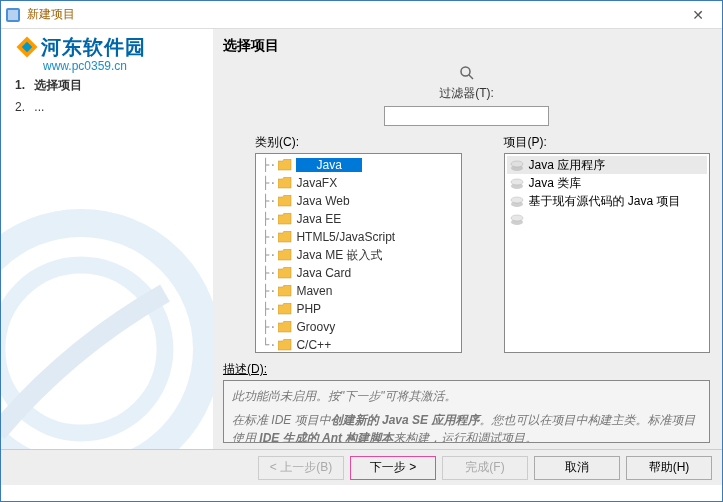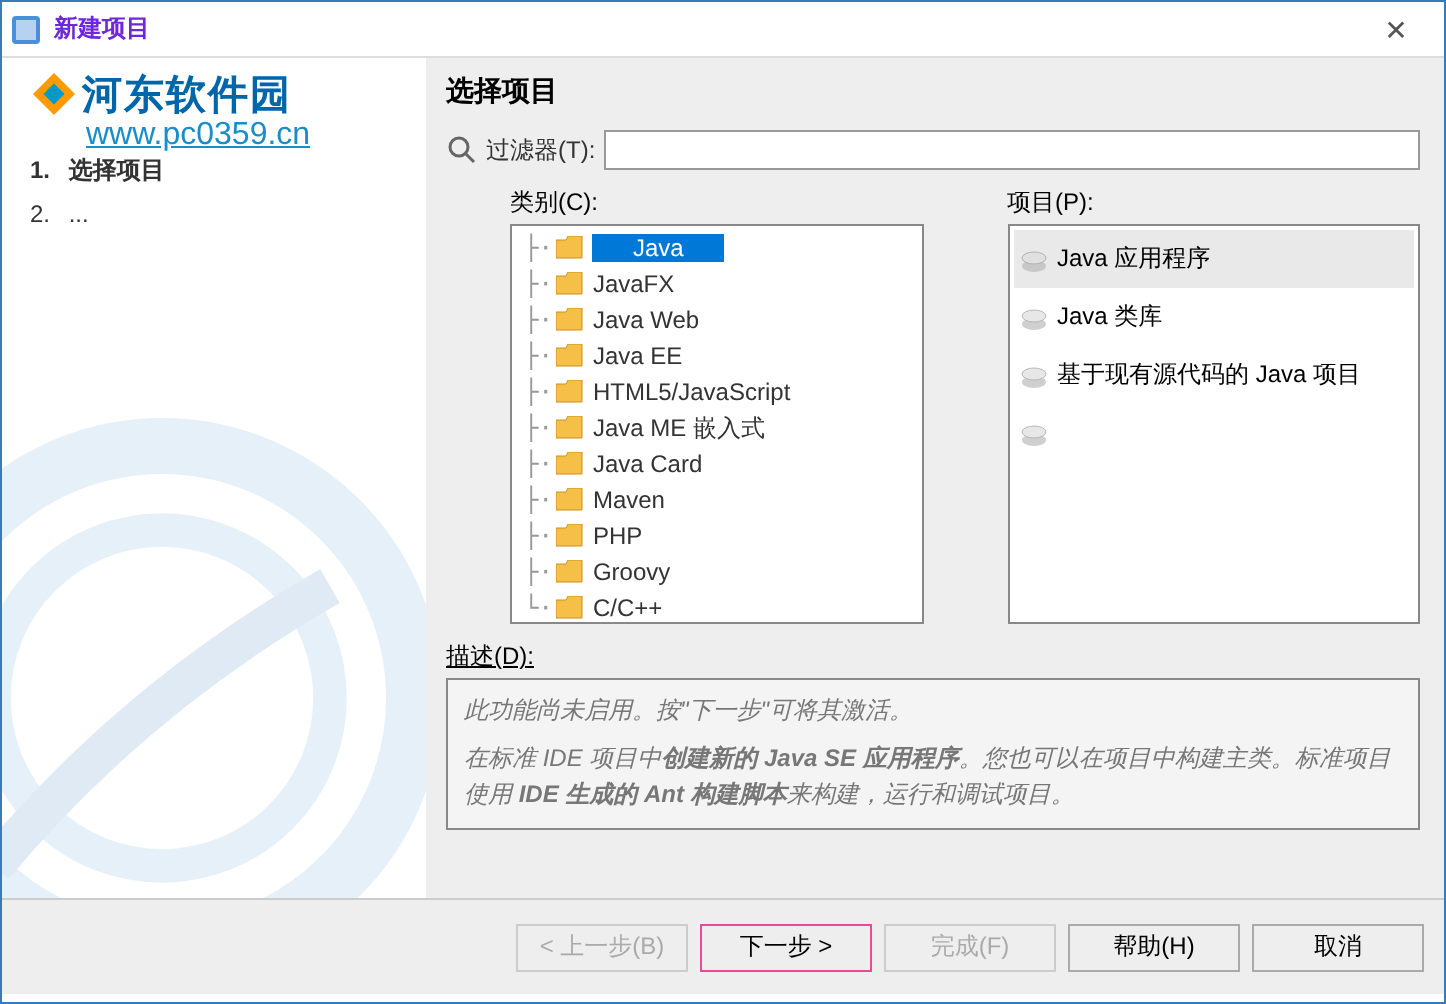--- a/index.html
+++ b/index.html
@@ -1,65 +1,65 @@
 <!DOCTYPE html>
 <html><head>
 <meta charset="utf-8">
 <style>
 * { box-sizing: border-box; margin: 0; padding: 0; font-family: "Microsoft YaHei", SimSun, sans-serif; font-size: 12px; }
 body { background: #fff; width: 723px; height: 502px; overflow: hidden; border: 1px solid #3a7ab8; position: relative; }
 
 .titlebar { height: 28px; background: #fff; border-bottom: 1px solid #ddd; display: flex; align-items: center; padding: 0 4px; }
 .titlebar .icon { width: 16px; height: 16px; margin-right: 6px; }
-.titlebar .title { flex: 1; color: #6d28d9; font-weight: bold; }
+.titlebar .title { flex: 1; color: #a16207; }
 .titlebar .close { width: 40px; height: 26px; display: flex; align-items: center; justify-content: center; color: #555; cursor: pointer; font-size: 14px; }
 
 .main { display: flex; height: 420px; }
 
 .left-panel { width: 212px; background: #fff; position: relative; overflow: hidden; }
 .left-panel .bg-deco { position: absolute; bottom: -40px; left: -60px; width: 280px; height: 280px; opacity: 0.15; }
 .watermark { position: absolute; top: 4px; left: 12px; z-index: 2; }
 .watermark .wm-logo { display: flex; align-items: center; }
 .watermark .wm-logo .wm-icon { width: 28px; height: 28px; }
 .watermark .wm-text1 { font-size: 20px; font-weight: bold; color: #0066aa; letter-spacing: 1px; }
-.watermark .wm-sub { font-size: 16px; color: #1a8dc9; margin-left: 30px; margin-top: -2px; text-decoration: underline; }
+.watermark .wm-sub { font-size: 12px; color: #1a8dc9; margin-left: 30px; margin-top: -2px; }
 .steps { position: absolute; top: 48px; left: 14px; z-index: 3; }
 .steps .step { margin-bottom: 6px; color: #333; }
 .steps .step.active { font-weight: bold; }
 .steps .step .num { display: inline-block; width: 16px; }
 
 .right-panel { flex: 1; padding: 8px 12px 6px 10px; background: #eeeeee; display: flex; flex-direction: column; }
 .right-panel .heading { font-size: 14px; font-weight: bold; margin-bottom: 10px; }
 
-.filter-row { display: flex; align-items: center; margin-bottom: 8px; gap: 4px; }
+.filter-row { display: flex; align-items: center; margin-bottom: 8px; gap: 4px; flex-direction: column; }
 .filter-row .mag { width: 16px; height: 16px; }
 .filter-row .lbl { color: #333; }
 .filter-row input { flex: 1; border: 1px solid #999; padding: 2px 4px; height: 20px; background: #fff; }
 
 .two-col { display: flex; gap: 10px; }
 .col { flex: 1; display: flex; flex-direction: column; margin-left: 32px; }
 .col-label { margin-bottom: 2px; }
 .listbox { border: 1px solid #888; background: #fff; height: 200px; overflow: auto; padding: 2px; }
 
 .tree-item { display: flex; align-items: center; height: 18px; padding-left: 4px; white-space: nowrap; }
 .tree-item .conn { color: #999; font-family: monospace; margin-right: 2px; }
 .tree-item .folder { width: 14px; height: 12px; margin-right: 4px; }
 .tree-item .txt { color: #333; }
 .tree-item.sel .txt { background: #0078d7; color: #fff; padding: 0 20px; }
 
-.proj-item { display: flex; align-items: center; height: 29px; padding-left: 2px; }
+.proj-item { display: flex; align-items: center; height: 18px; padding-left: 2px; }
 .proj-item .picon { width: 16px; height: 14px; margin-right: 4px; opacity: 0.7; }
 .proj-item.sel { background: #e9e9e9; }
 
 .desc-label { margin-top: 8px; margin-bottom: 2px; text-decoration: underline; }
 .descbox { border: 1px solid #888; background: #f4f4f4; height: 76px; padding: 6px 8px; color: #777; font-style: italic; overflow: auto; }
 .descbox p { margin-bottom: 6px; line-height: 1.5; }
 .descbox b { font-weight: bold; }
 
-.button-bar { height: 48px; border-top: 1px solid #ccc; background: #eeeeee; display: flex; align-items: center; justify-content: flex-end; padding: 16px 10px; gap: 6px; }
+.button-bar { height: 36px; border-top: 1px solid #ccc; background: #eeeeee; display: flex; align-items: center; justify-content: flex-end; padding: 16px 10px; gap: 6px; }
 .btn { min-width: 86px; height: 24px; border: 1px solid #aaa; background: #eee; display: flex; align-items: center; justify-content: center; padding: 0 10px; cursor: pointer; }
 .btn.disabled { color: #aaa; border-color: #ccc; cursor: default; }
 .btn.primary { border: 1px solid #ec4899; }
 .spacer { flex: 1; }
 </style>
 </head>
 <body>
 
 <div class="titlebar">
   <svg class="icon" viewBox="0 0 16 16">
@@ -237,15 +237,15 @@
       </p>
     </div>
   </div>
 </div>
 
 <div class="button-bar">
   <div class="spacer"></div>
   <div class="btn disabled">&lt; 上一步(B)</div>
   <div class="btn primary">下一步 &gt;</div>
   <div class="btn disabled">完成(F)</div>
+  <div class="btn">取消</div>
   <div class="btn">帮助(H)</div>
-  <div class="btn">取消</div>
 </div>
 
 </body></html>

